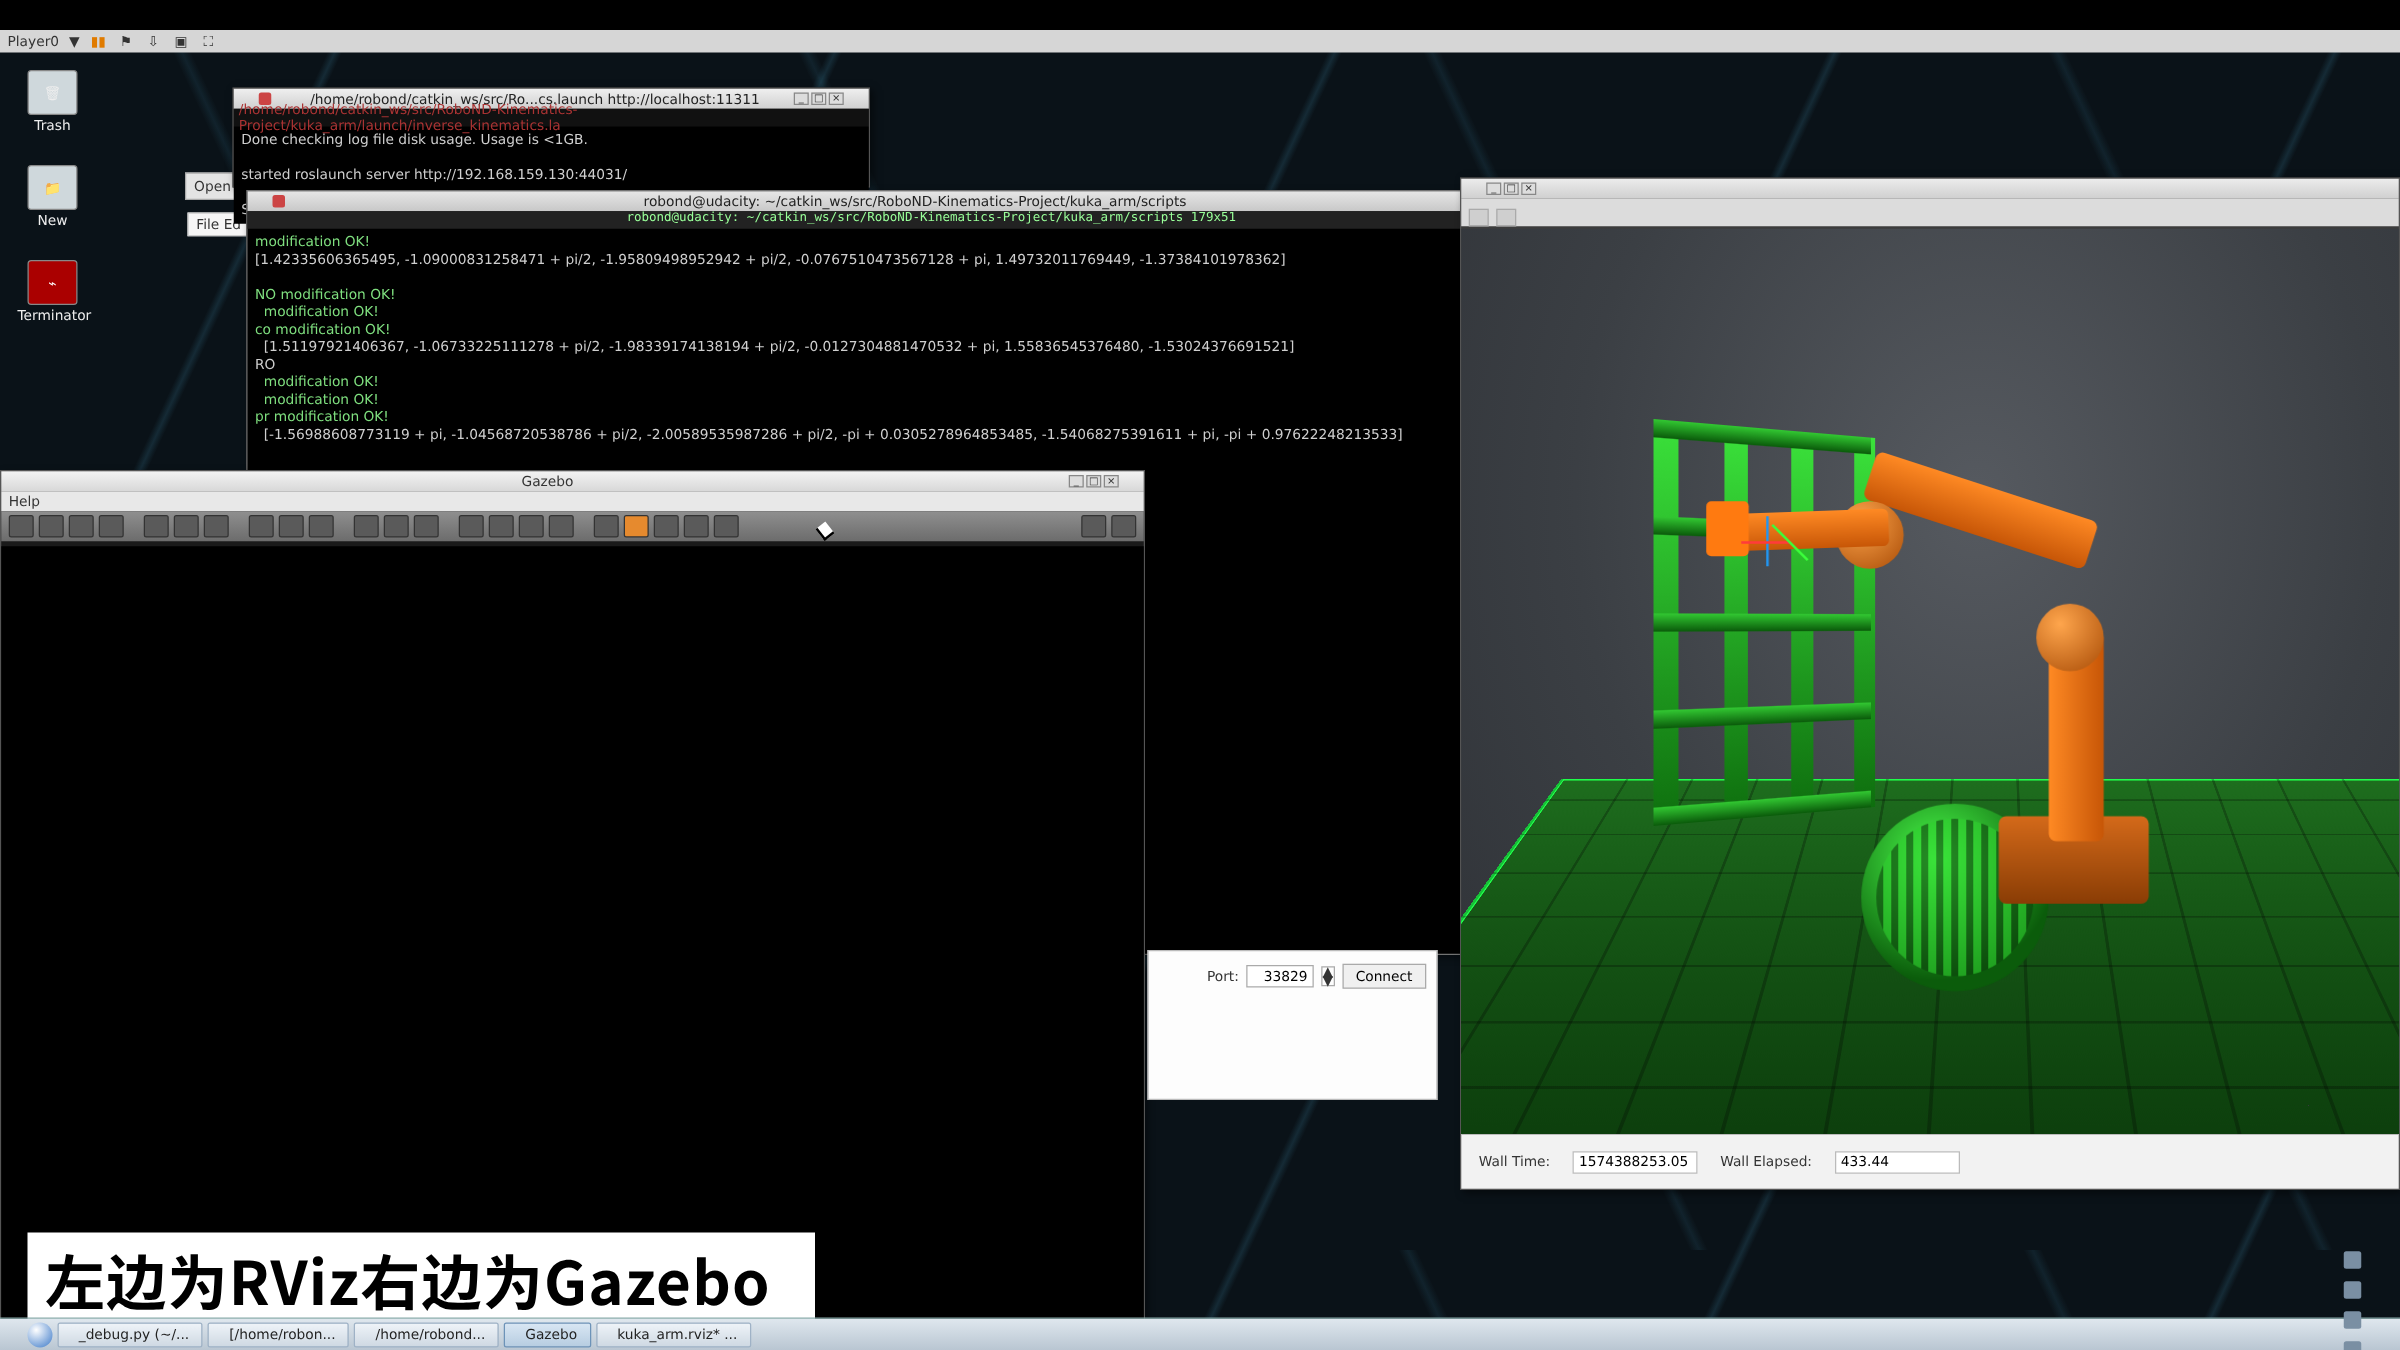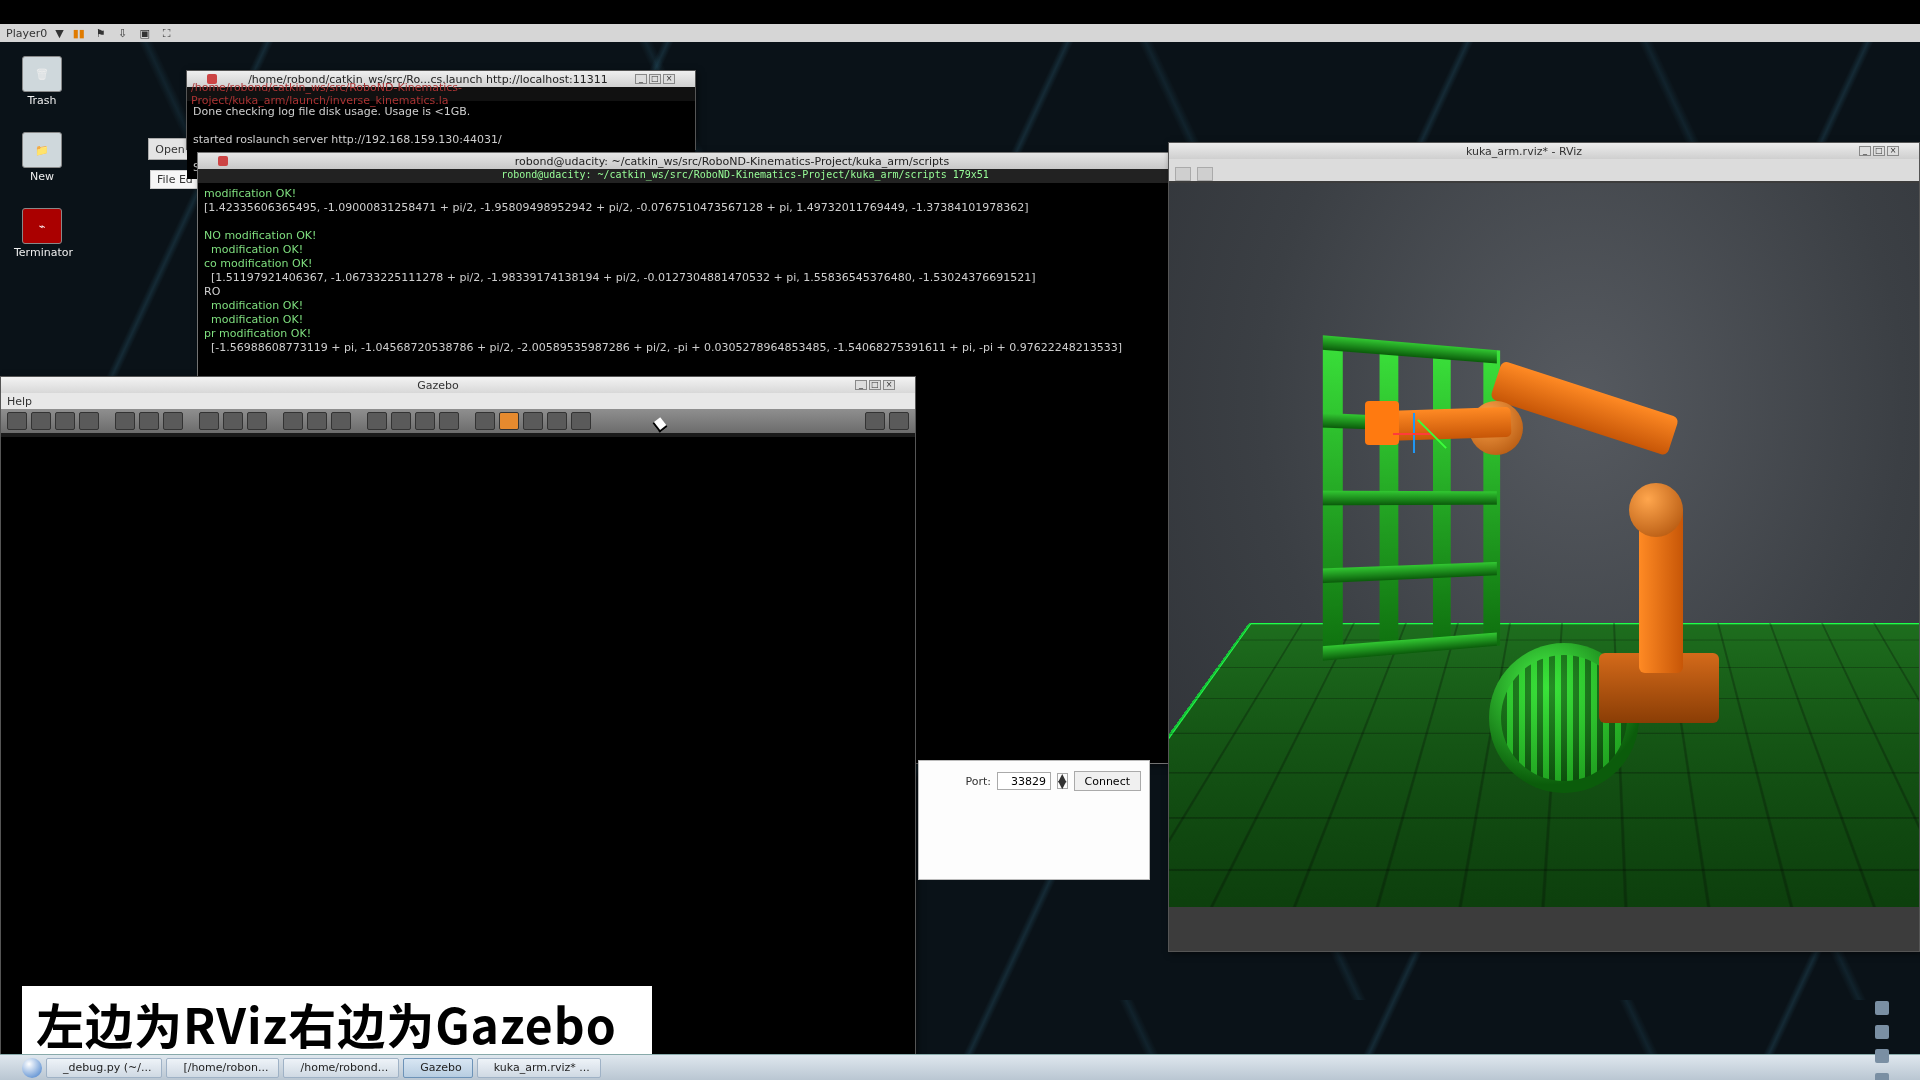--- a/index.html
+++ b/index.html
@@ -255,21 +255,20 @@
     <span style="display:inline-flex;flex-direction:column;font-size:7px;line-height:7px;border:1px solid #aaa;">
         <span>▲</span>
         <span>▼</span>
       </span>
     <button>Connect</button>
   </div>
 </div>
 
 <div id="win-rviz" class="window">
   <div class="titlebar">
-    <span class="title">kuka_arm.rviz* - RViz</span>
     <span class="ctrls">
       <span class="wbtn">_</span>
       <span class="wbtn">□</span>
       <span class="wbtn">×</span>
     </span>
   </div>
   <div class="tabs">
     <span style="width:16px;height:14px;background:#cfcfcf;border:1px solid #aaa;"></span>
     <span style="width:16px;height:14px;background:#cfcfcf;border:1px solid #aaa;margin-left:4px;"></span>
   </div>
@@ -291,20 +290,26 @@
       <div class="arm-base"></div>
       <div class="arm-link1"></div>
       <div class="arm-joint j1"></div>
       <div class="arm-link2"></div>
       <div class="arm-joint j2"></div>
       <div class="arm-link3"></div>
       <div class="gripper"></div>
       <div class="axis"></div>
     </div>
   </div>
+  <div class="status">
+    <span>Wall Time:</span>
+    <input value="1574388253.05" style="">
+    <span>Wall Elapsed:</span>
+    <input value="433.44" style="">
+  </div>
 </div>
 
 <div class="cursor"></div>
 
 <div id="caption">左边为RViz右边为Gazebo</div>
 
 <div id="taskbar">
   <div class="start"></div>
   <div id="tb-items" style="display:flex;gap:4px;">
       <div class="task">

